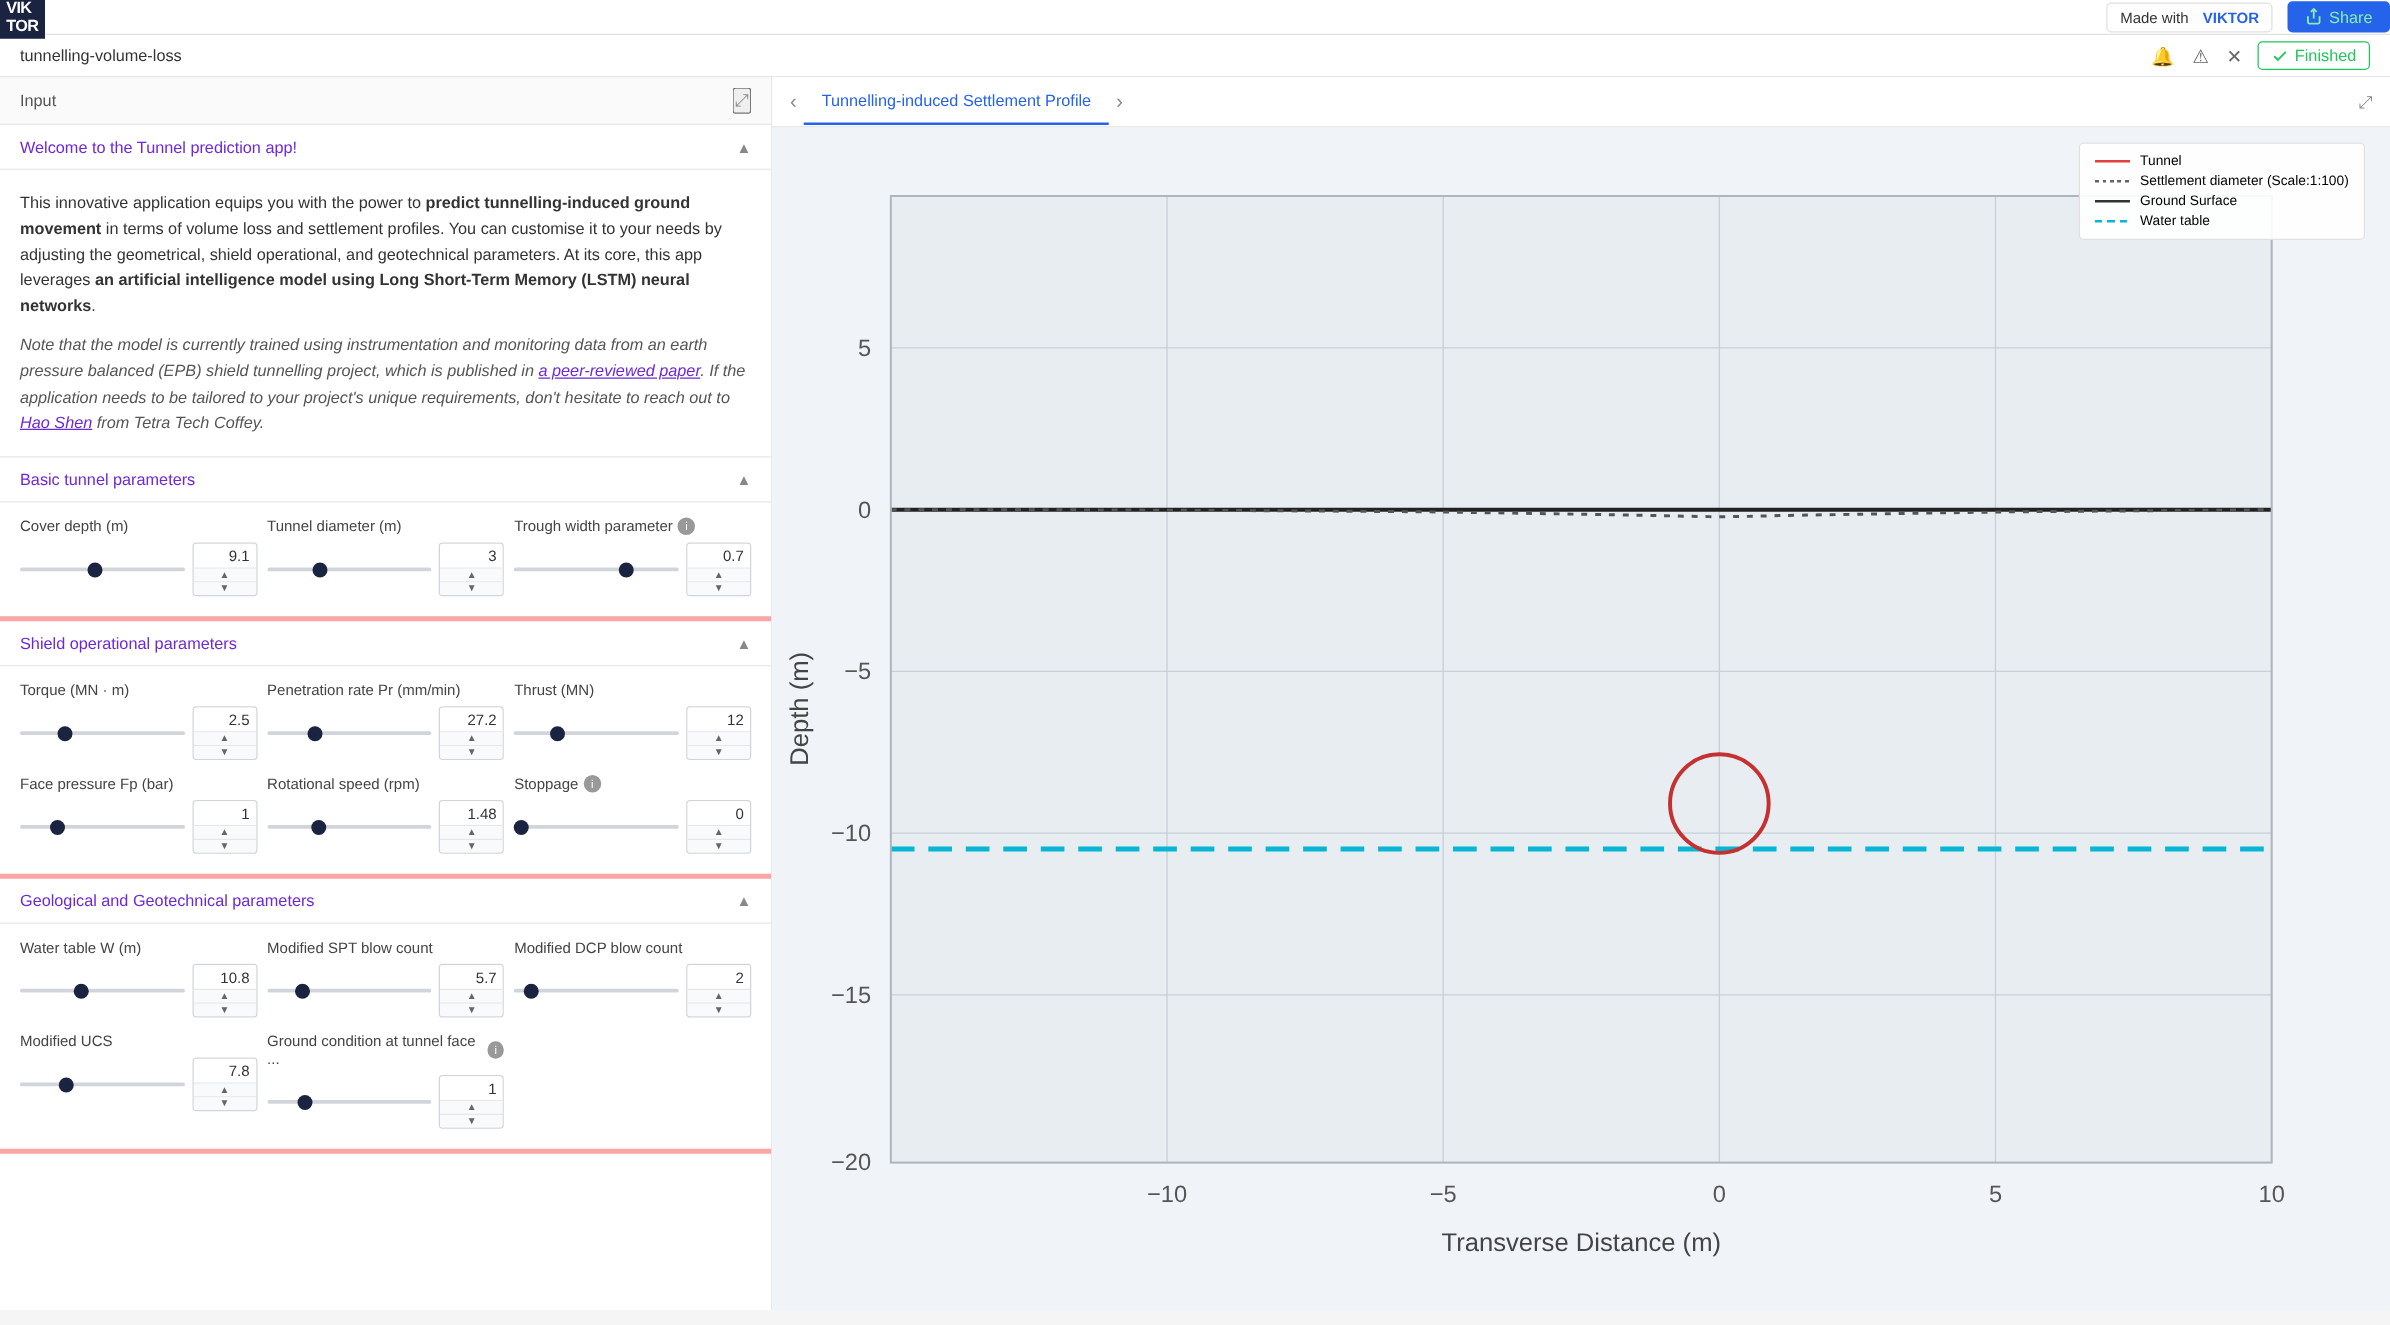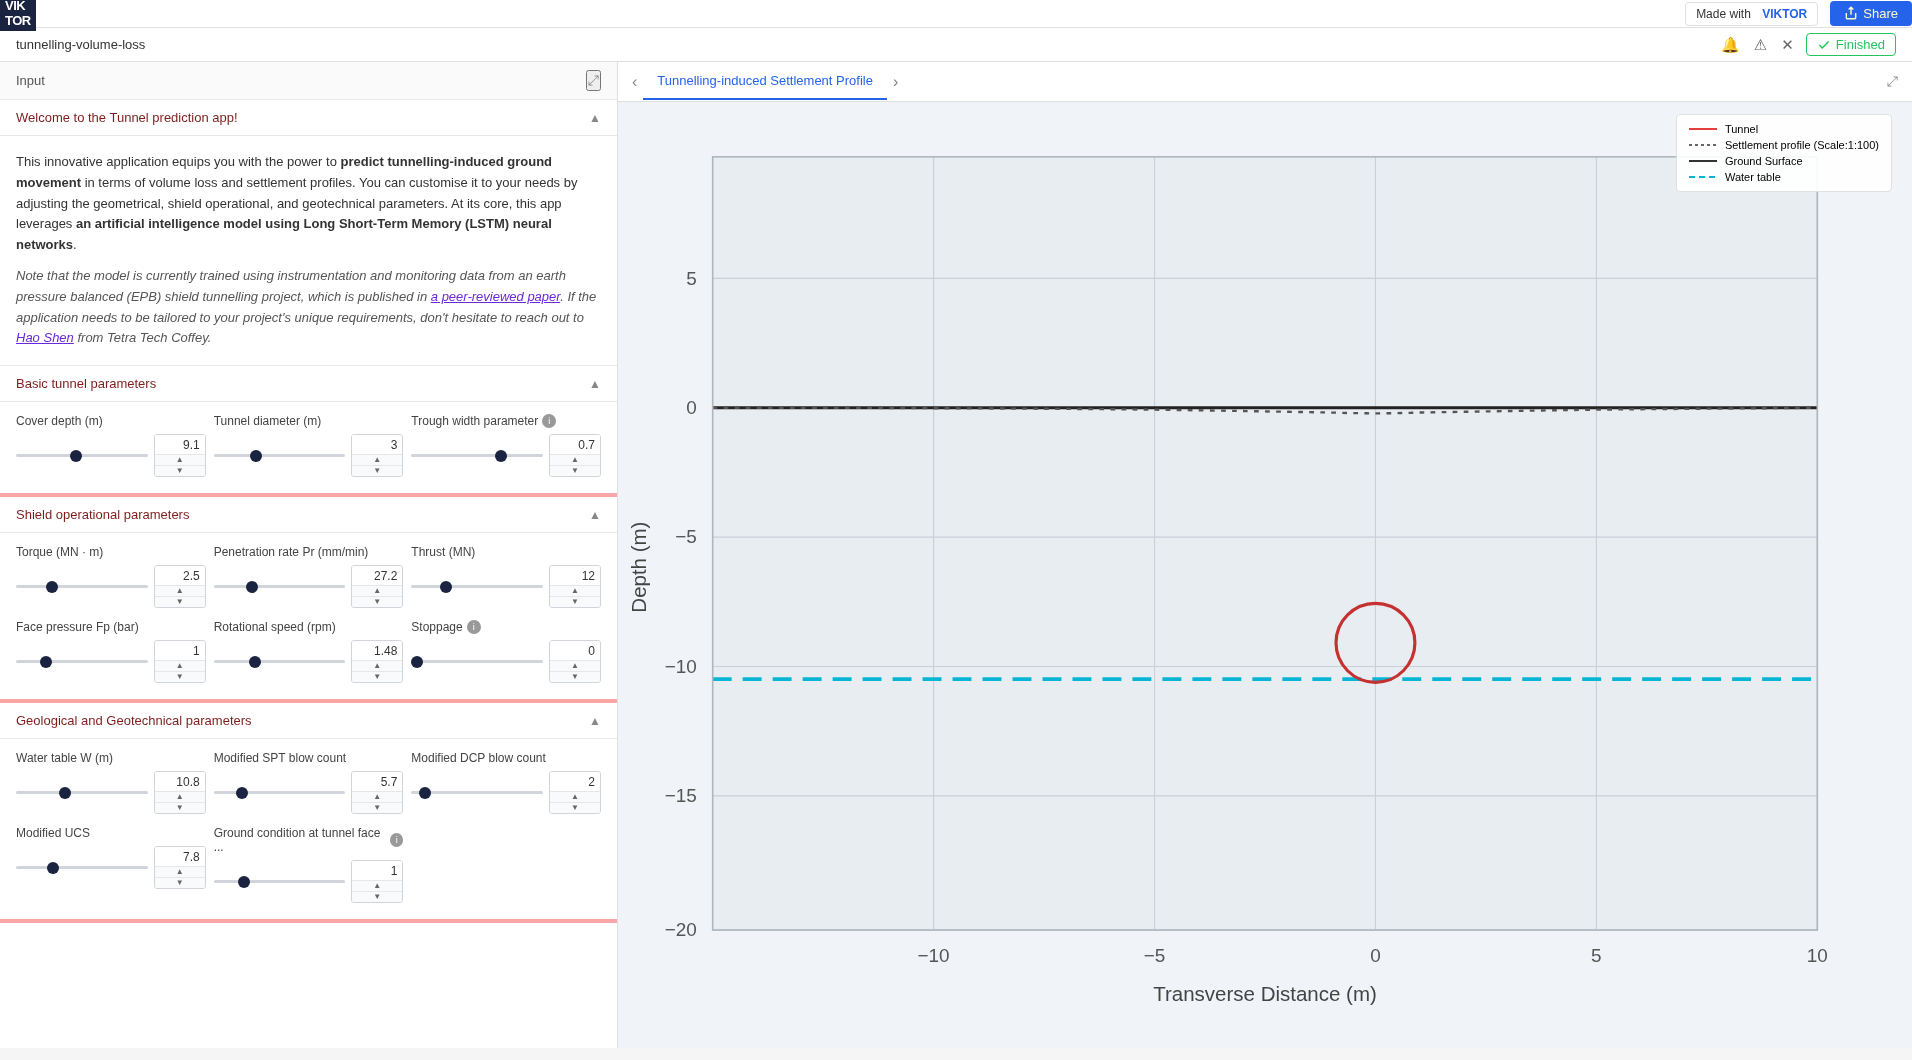--- a/index.html
+++ b/index.html
@@ -40,21 +40,21 @@
       padding: 4px 10px;
       font-size: 12px;
       color: #333;
       display: flex;
       align-items: center;
       gap: 4px;
     }
     .made-with-viktor span.viktor-link { color: #2563eb; font-weight: 600; }
     .share-btn {
       background: #2563eb;
-      color: #fef9c3;
+      color: #86efac;
       border: none;
       border-radius: 4px;
       padding: 5px 14px;
       font-size: 13px;
       cursor: pointer;
       display: flex;
       align-items: flex-start;
       gap: 5px;
     }
 
@@ -123,21 +123,21 @@
 
     
     .section-header {
       display: flex;
       align-items: center;
       justify-content: space-between;
       padding: 10px 16px;
       border-bottom: 1px solid #e8e8e8;
       cursor: pointer;
     }
-    .section-title { font-size: 13px; font-weight: 500; color: #7f1d1d; }
+    .section-title { font-size: 13px; font-weight: 500; color: #6d28d9; }
     .chevron { color: #888; font-size: 12px; }
 
     
     .welcome-section {
       padding: 16px;
       border-bottom: 1px solid #e8e8e8;
       font-size: 13px;
       line-height: 1.6;
       color: #333;
     }
@@ -661,21 +661,21 @@
       
 
       
       <div class="chart-legend">
         <div class="legend-item">
           <div class="legend-line-solid-red"></div>
           <span>Tunnel</span>
         </div>
         <div class="legend-item">
           <div class="legend-line-dotted"></div>
-          <span>Settlement profile (Scale:1:100)</span>
+          <span>Settlement diameter (Scale:1:100)</span>
         </div>
         <div class="legend-item">
           <div class="legend-line-solid-black"></div>
           <span>Ground Surface</span>
         </div>
         <div class="legend-item">
           <div class="legend-line-dashed-cyan"></div>
           <span>Water table</span>
         </div>
       </div>

